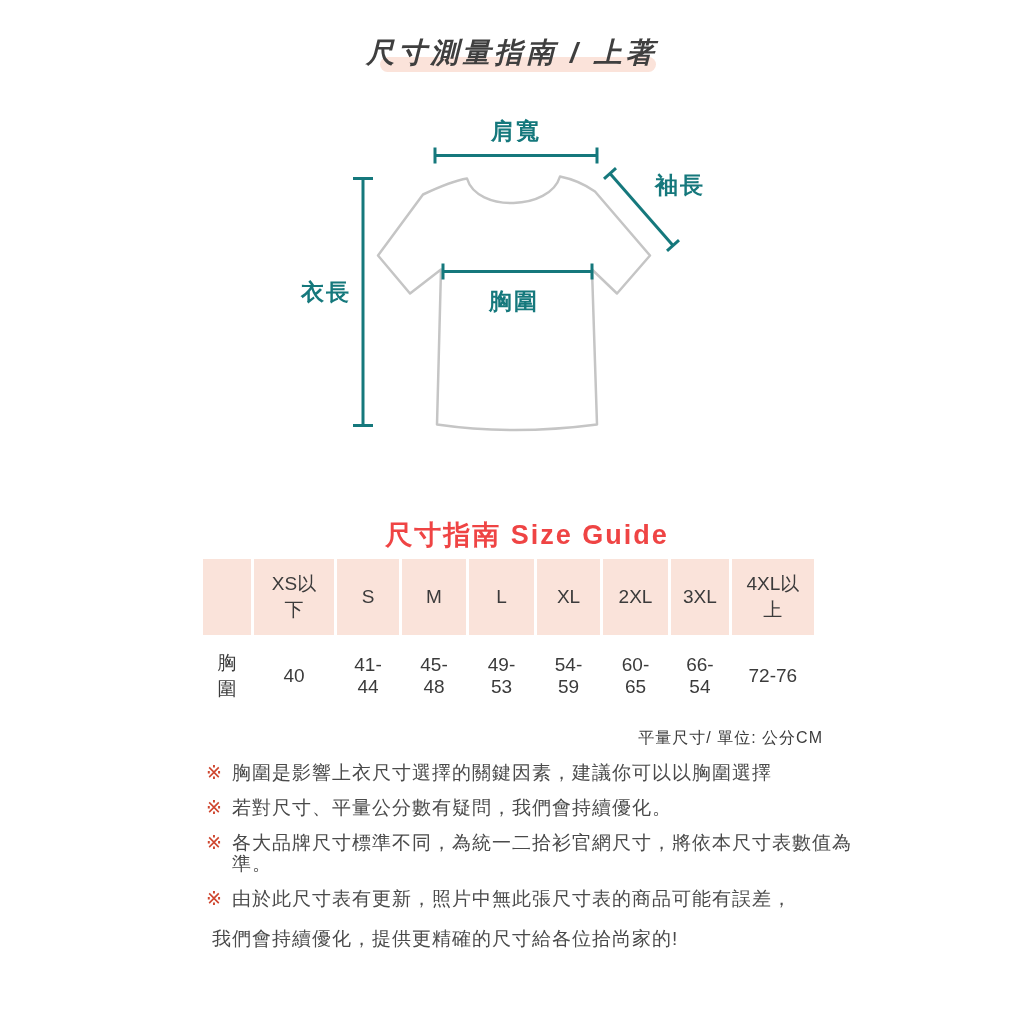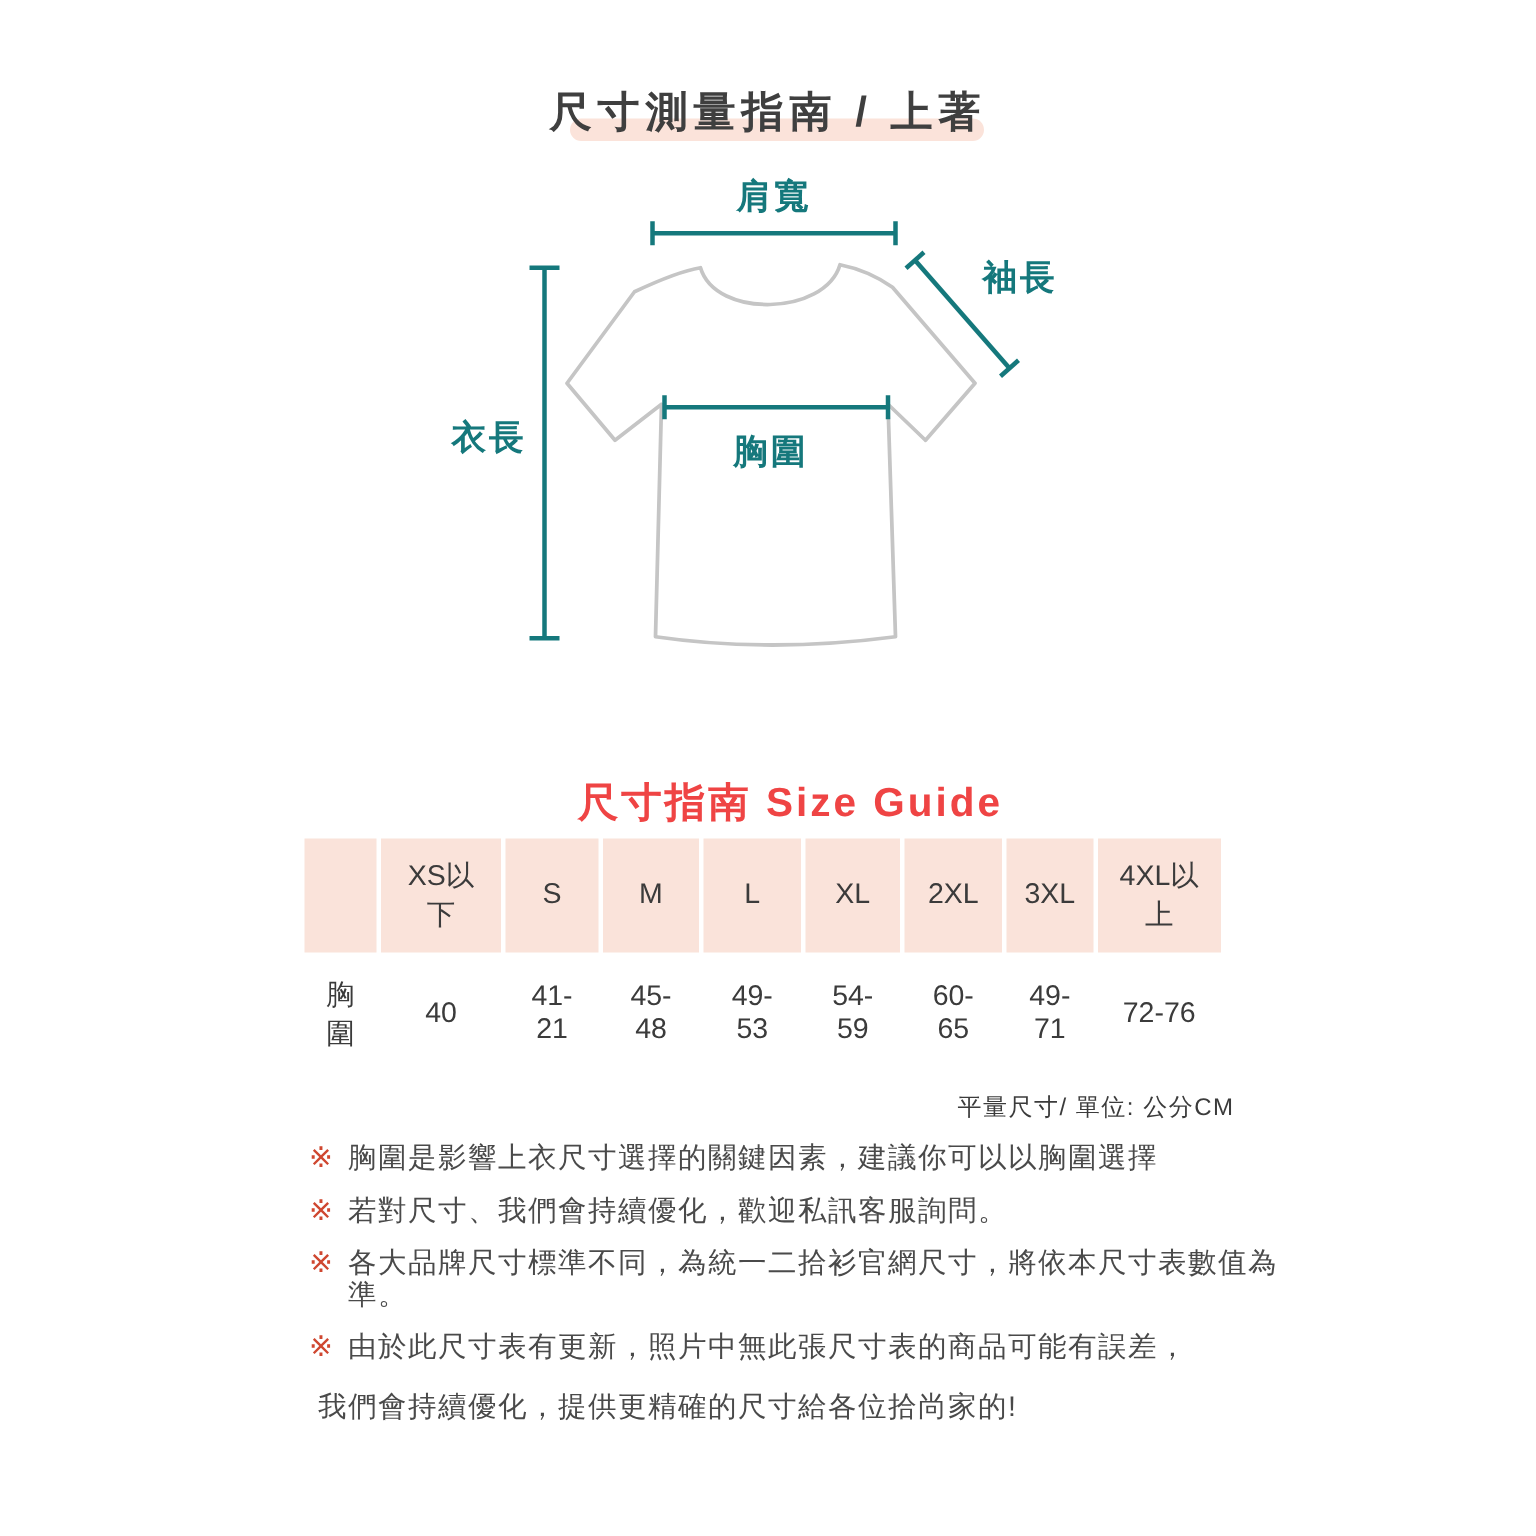--- a/index.html
+++ b/index.html
@@ -5,21 +5,21 @@
   html,body{margin:0;padding:0;background:#ffffff;}
   .canvas{
     position:relative;
     width:1024px;height:1024px;
     background:#ffffff;
     font-family:"Liberation Sans","DejaVu Sans",sans-serif;
     color:#3b3b3b;
     overflow:hidden;
   }
   
-  .title-row{position:absolute;top:56px;left:0;width:100%;text-align:center;}
+  .title-row{position:absolute;top:34px;left:0;width:100%;text-align:center;font-style:italic;}
   .title-wrap{position:relative;display:inline-block;}
   .title-pill{
     position:absolute;left:14px;right:2px;bottom:0px;height:15px;
     background:#fbe3da;border-radius:8px;z-index:0;
   }
   .title-text{
     position:relative;z-index:1;
     font-size:28px;font-weight:bold;letter-spacing:4px;color:#3f3f3f;
   }
   
@@ -135,41 +135,41 @@
         <th>XL</th>
         <th>2XL</th>
         <th>3XL</th>
         <th>4XL以上</th>
       </tr>
     </thead>
     <tbody>
       <tr class="row-white">
         <th>胸圍</th>
         <td>40</td>
-        <td>41-21</td>
+        <td>41-44</td>
         <td>45-48</td>
         <td>49-53</td>
         <td>54-59</td>
         <td>60-65</td>
-        <td>49-71</td>
+        <td>66-54</td>
         <td>72-76</td>
       </tr>
     </tbody>
   </table>
 
   <div class="unit-note">平量尺寸/ 單位: 公分CM</div>
 
   <div class="notes">
     <div class="note-line">
       <span class="note-marker">※</span>
       <span>胸圍是影響上衣尺寸選擇的關鍵因素，建議你可以以胸圍選擇</span>
     </div>
     <div class="note-line">
       <span class="note-marker">※</span>
-      <span>若對尺寸、我們會持續優化，歡迎私訊客服詢問。</span>
+      <span>若對尺寸、平量公分數有疑問，我們會持續優化。</span>
     </div>
     <div class="note-line">
       <span class="note-marker">※</span>
       <span>各大品牌尺寸標準不同，為統一二拾衫官網尺寸，將依本尺寸表數值為準。</span>
     </div>
     <div class="note-line">
       <span class="note-marker">※</span>
       <span>由於此尺寸表有更新，照片中無此張尺寸表的商品可能有誤差，</span>
     </div>
     <div class="note-line note-closing">

